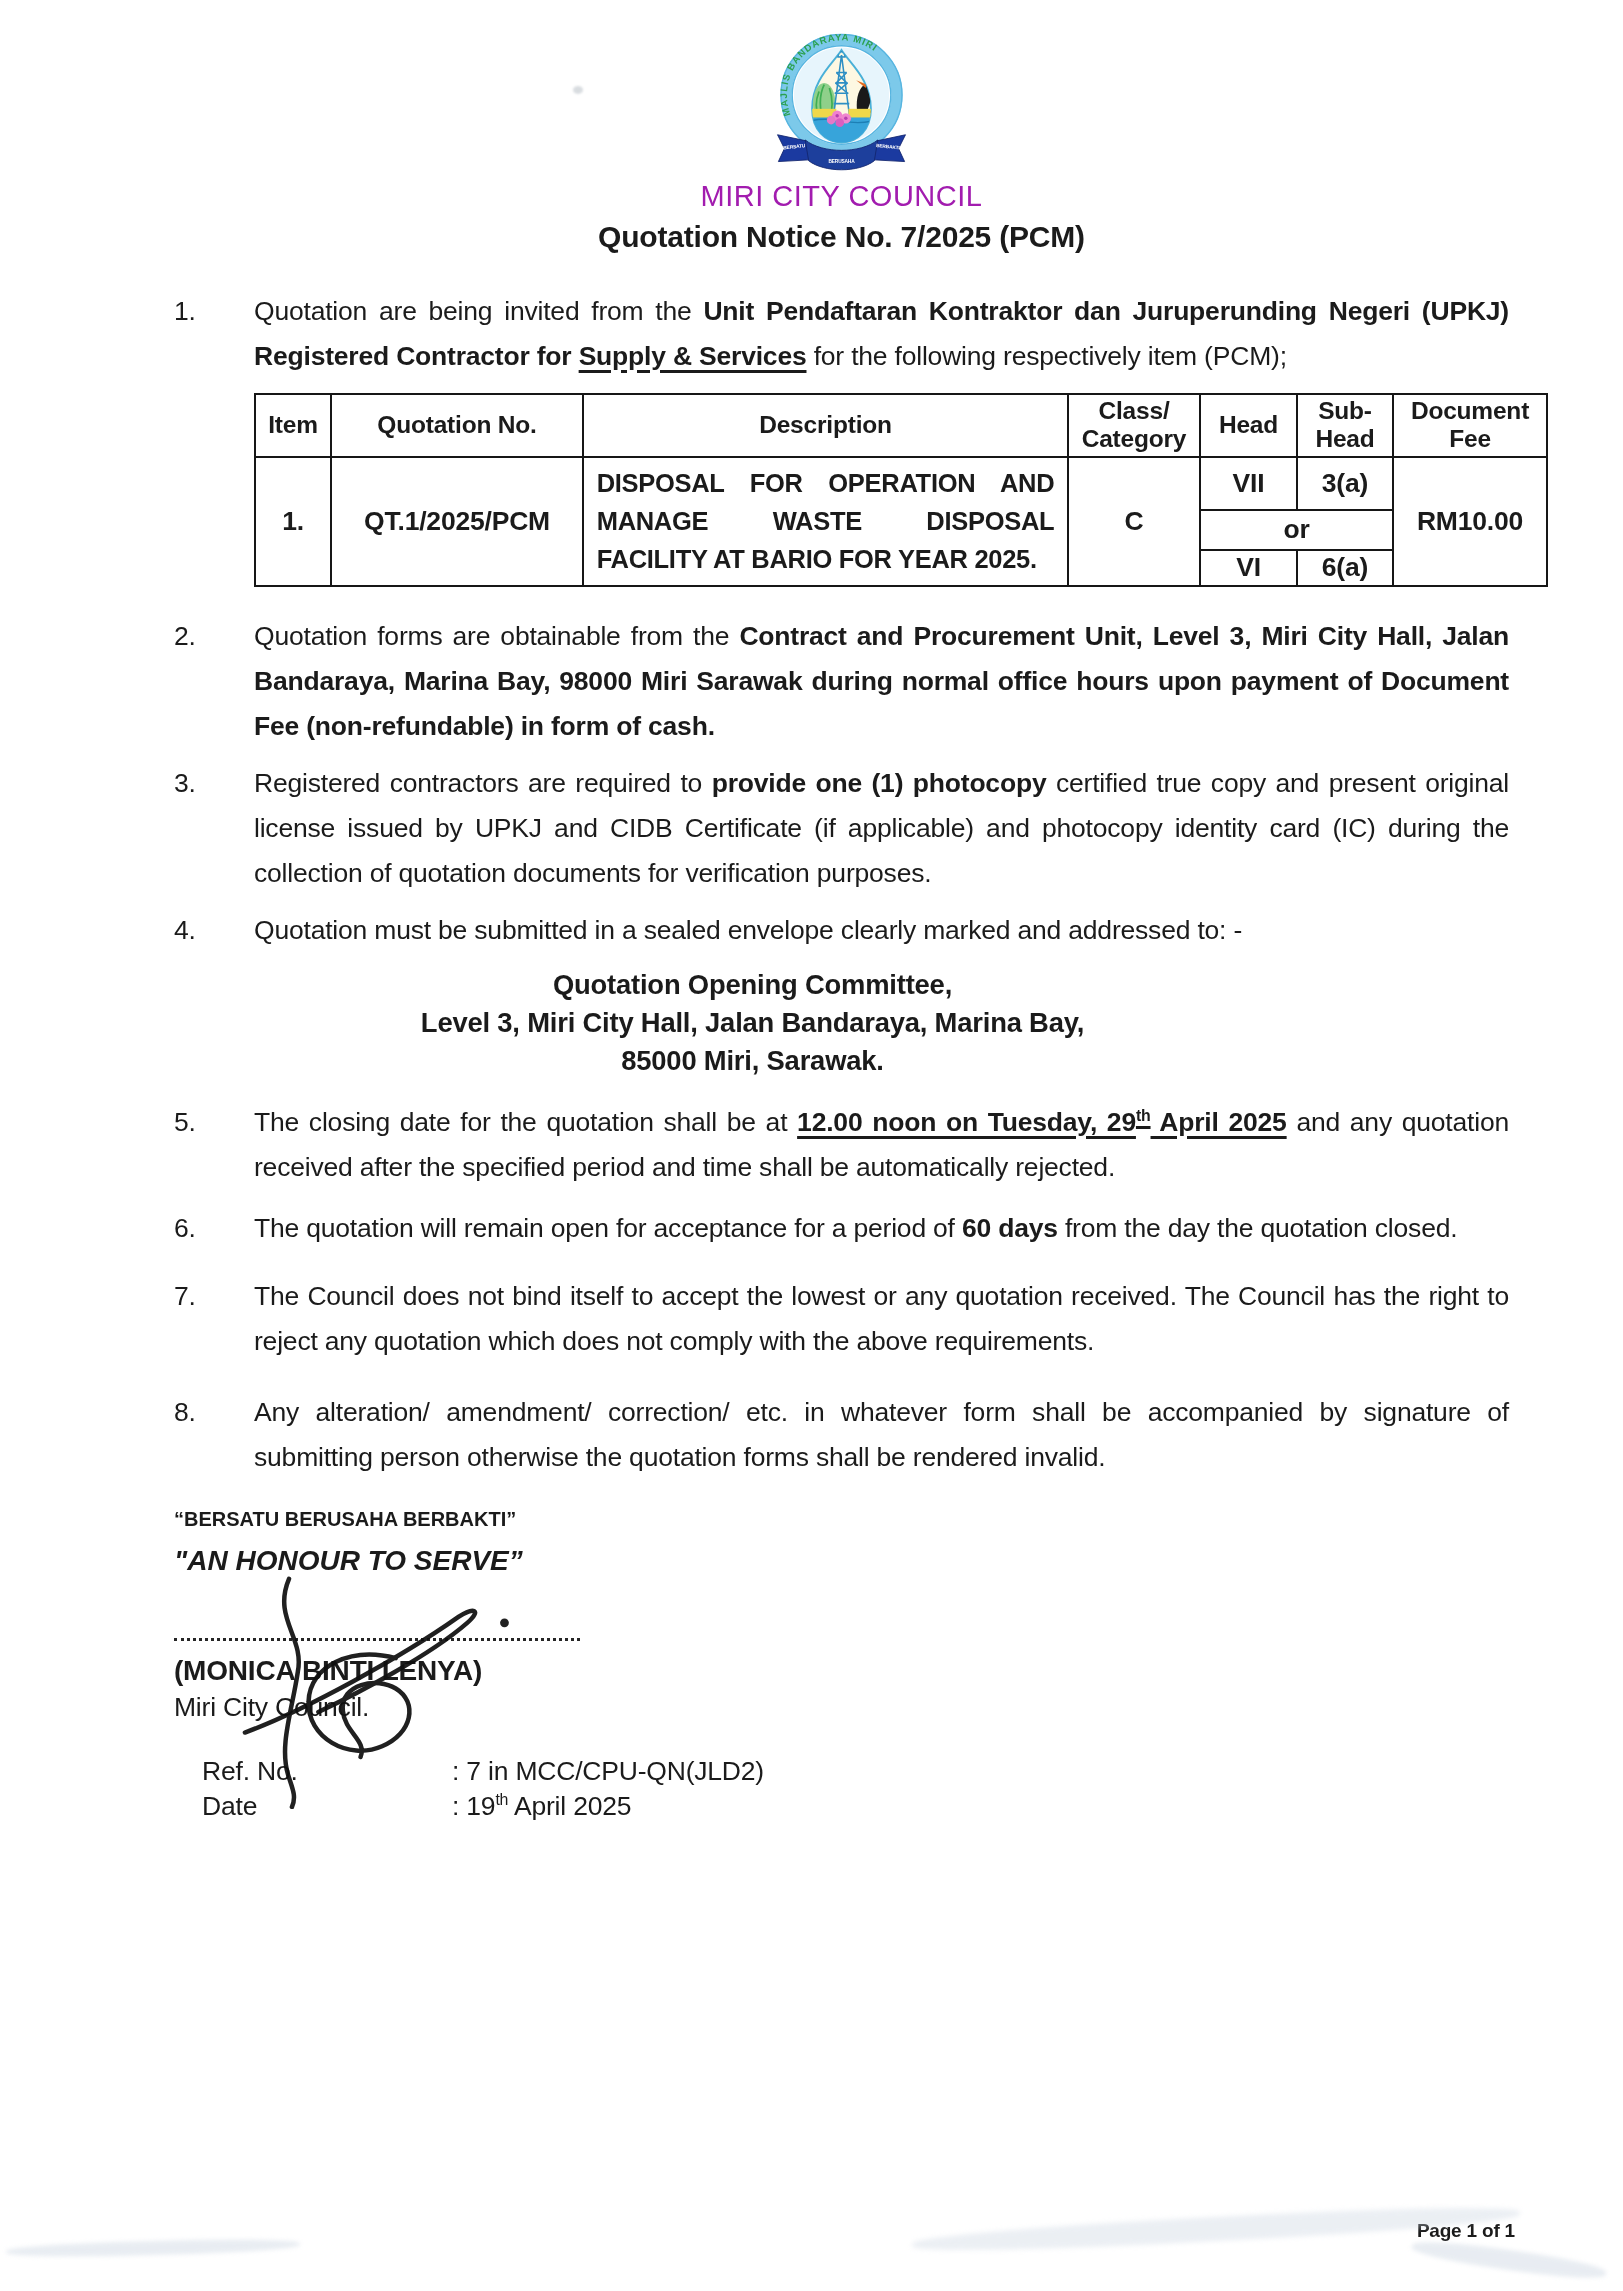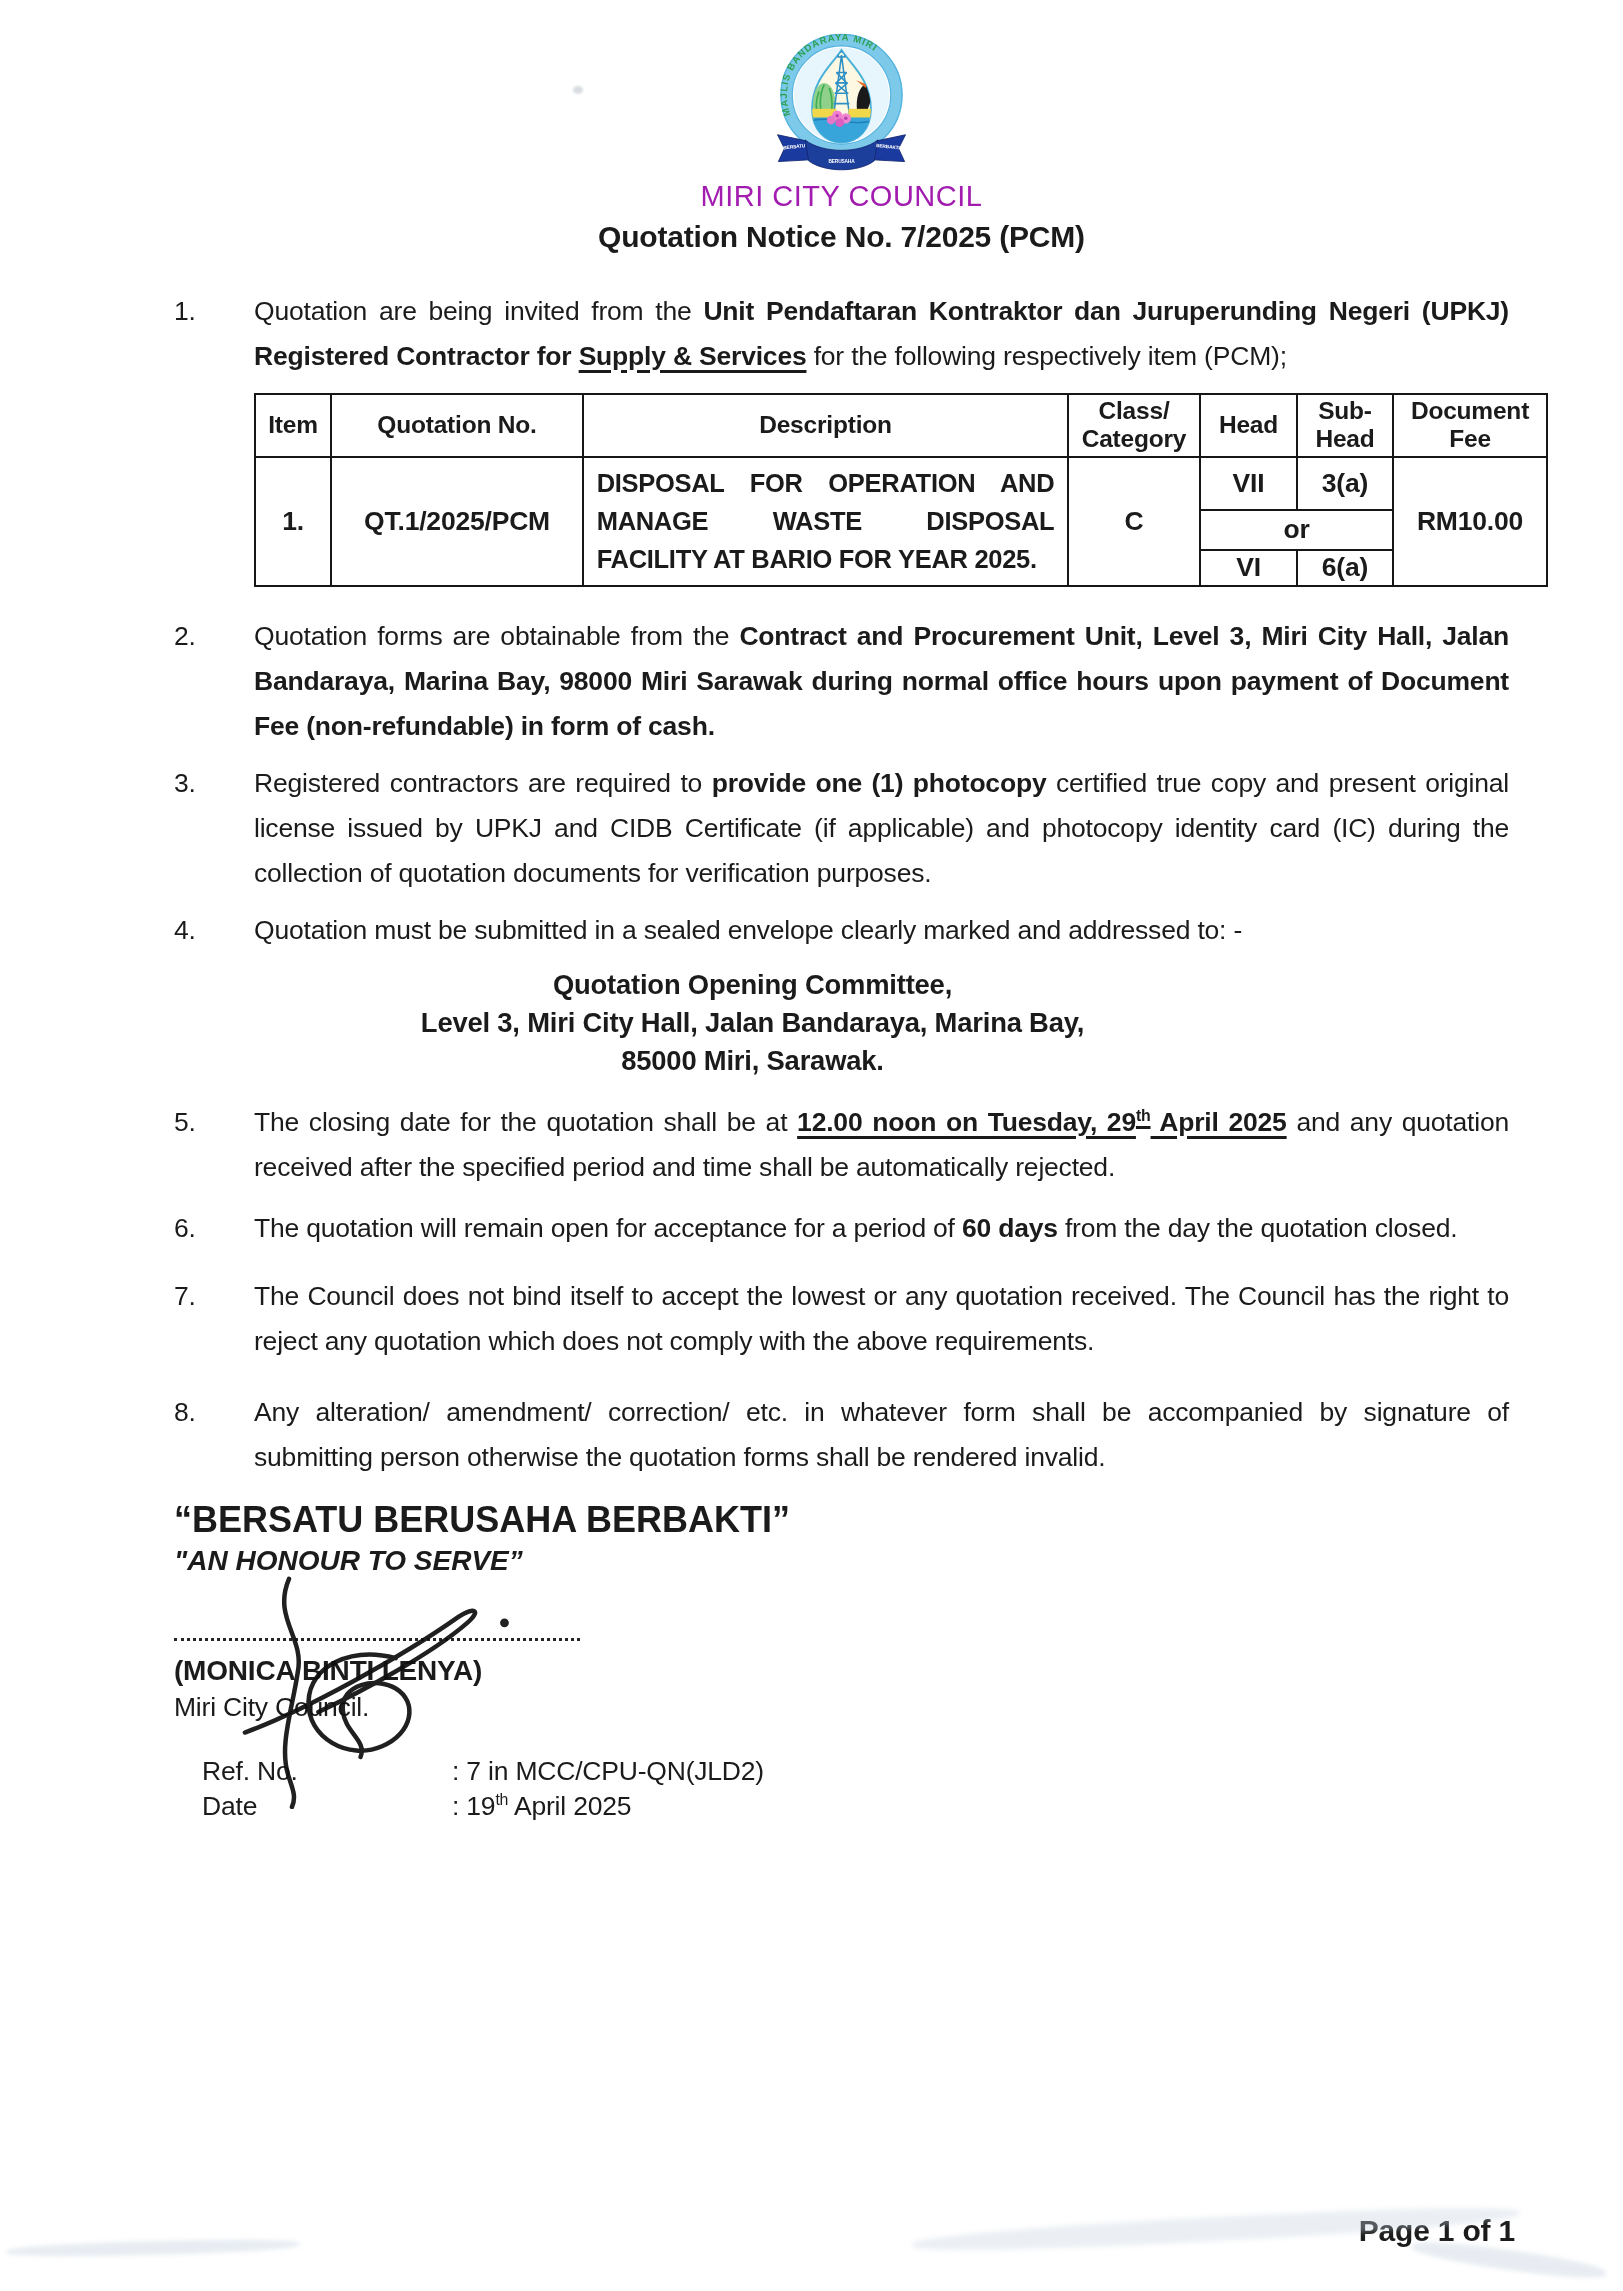--- a/index.html
+++ b/index.html
@@ -38,31 +38,31 @@
   .qtable tr.hrow td{font-size:24.5px;line-height:28px;height:61px;}
   .qtable tr.r1 td{height:51px;}
   .qtable tr.r2 td{height:38px;}
   .qtable tr.r3 td{height:34px;}
   .qtable td.desc{padding:5.9px 12.7px;text-align:justify;}
   .jline{display:block;text-align:justify;text-align-last:justify;font-size:25.5px;line-height:38px;letter-spacing:-0.3px;}
   .jline.last{text-align-last:left;}
   
   .address{width:1157px;text-align:center;font-weight:bold;font-size:27.4px;line-height:38px;margin-top:13.7px;}
   
-  .motto1{font-weight:bold;font-size:36px;line-height:41px;margin-top:19.6px;letter-spacing:0;}
+  .motto1{font-weight:bold;font-size:20px;line-height:41px;margin-top:19.6px;letter-spacing:0;}
   .motto2{font-weight:bold;font-style:italic;font-size:28px;line-height:41px;letter-spacing:0;}
   .dotline{width:406px;border-bottom:3.9px dotted #262626;height:0;margin-top:57px;}
   .sig-name{font-weight:bold;font-size:28px;line-height:39px;margin-top:9.8px;}
   .sig-title,.sig-org{font-size:26.5px;line-height:35px;}
   .refblock{margin-top:29px;}
   .refrow{display:flex;line-height:35px;}
   .refrow .rlabel{width:250px;flex:none;margin-left:28px;}
   .signature-svg{position:absolute;left:194px;top:1564px;}
   
-  .page-num{position:absolute;top:2208px;right:108px;font-weight:bold;font-size:30px;}
+  .page-num{position:absolute;top:2208px;right:108px;font-weight:bold;font-size:19px;}
   
   .speck{position:absolute;left:573px;top:86px;width:9.8px;height:7.8px;background:#9aa4ae;border-radius:50%;opacity:.38;filter:blur(1px);}
   .smudge{position:absolute;background:#c7d2df;border-radius:45%;}
   .sm1{left:5.9px;top:2241px;width:294px;height:13.7px;opacity:.40;transform:rotate(-1.5deg);filter:blur(2px);}
   .sm2{left:912px;top:2217px;width:608px;height:23.5px;opacity:.35;transform:rotate(-3deg);filter:blur(2.9px);}
   .sm3{left:1411px;top:2250px;width:196px;height:19.6px;opacity:.4;transform:rotate(8deg);filter:blur(2px);}
 </style>
 </head>
 <body>
 

